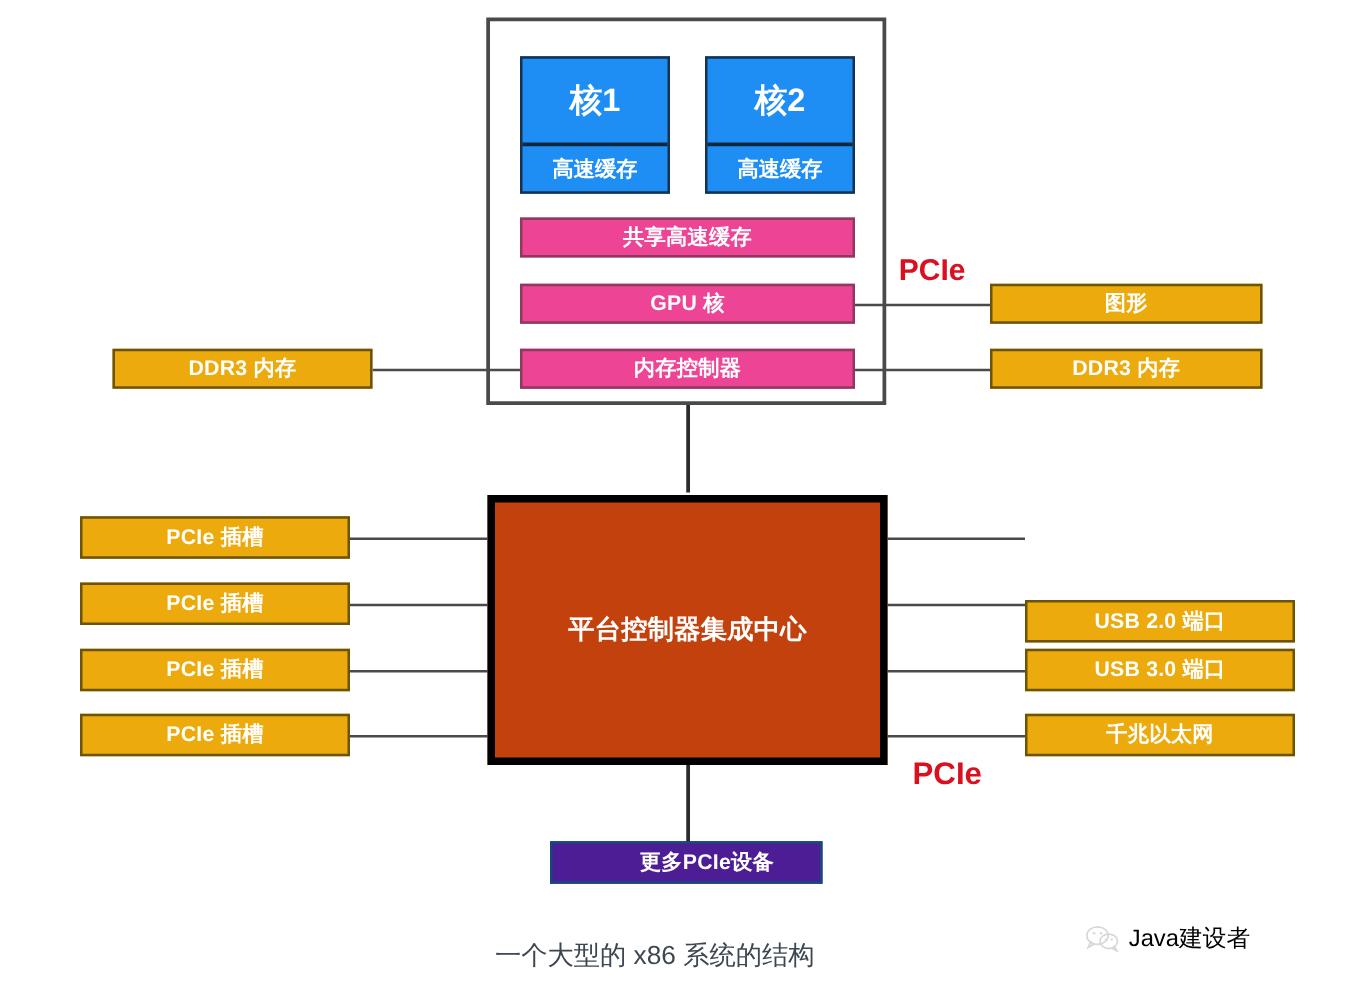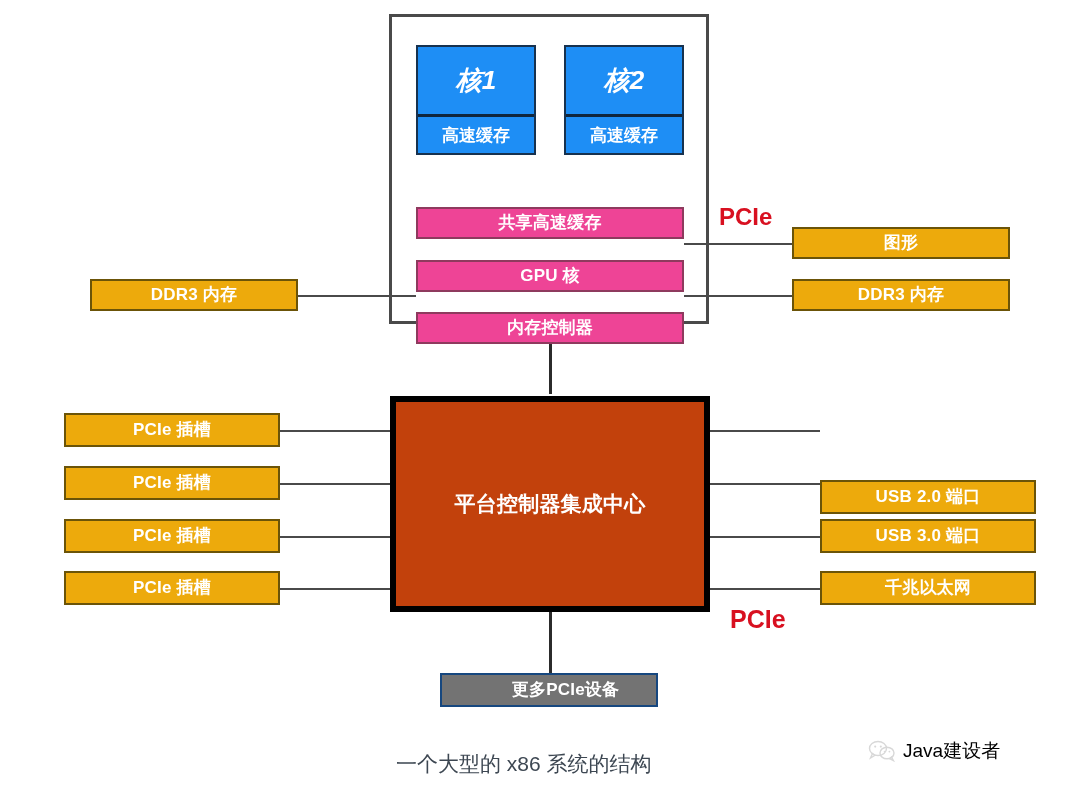--- a/index.html
+++ b/index.html
@@ -35,24 +35,23 @@
   }
   .node.orange {
     background: #edaa0c;
     border: 2px solid #6b5408;
     font-size: 17px;
   }
   .node.pink {
     background: #ee4496;
     border: 2px solid #8e3a5e;
     font-size: 17px;
-    margin-top: 33px;
   }
   .node.blue {
-    background: #737373;
+    background: #4c1d95;
     border: 2px solid #16477f;
     font-size: 17px;
     padding-left: 33px;
   }
   .node.green {
     background: #c2410c;
     border: 6px solid #000000;
     font-size: 21px;
   }
 
@@ -77,21 +76,20 @@
   }
   .core-unit .core-top {
     flex: 1 1 auto;
     display: flex;
     align-items: center;
     justify-content: center;
     color: #ffffff;
     font-weight: 700;
     font-size: 26px;
     border-bottom: 3px solid #10263d;
-    font-style: italic;
   }
   .core-unit .core-cache {
     height: 36px;
     display: flex;
     align-items: center;
     justify-content: center;
     color: #ffffff;
     font-weight: 700;
     font-size: 17px;
   }

